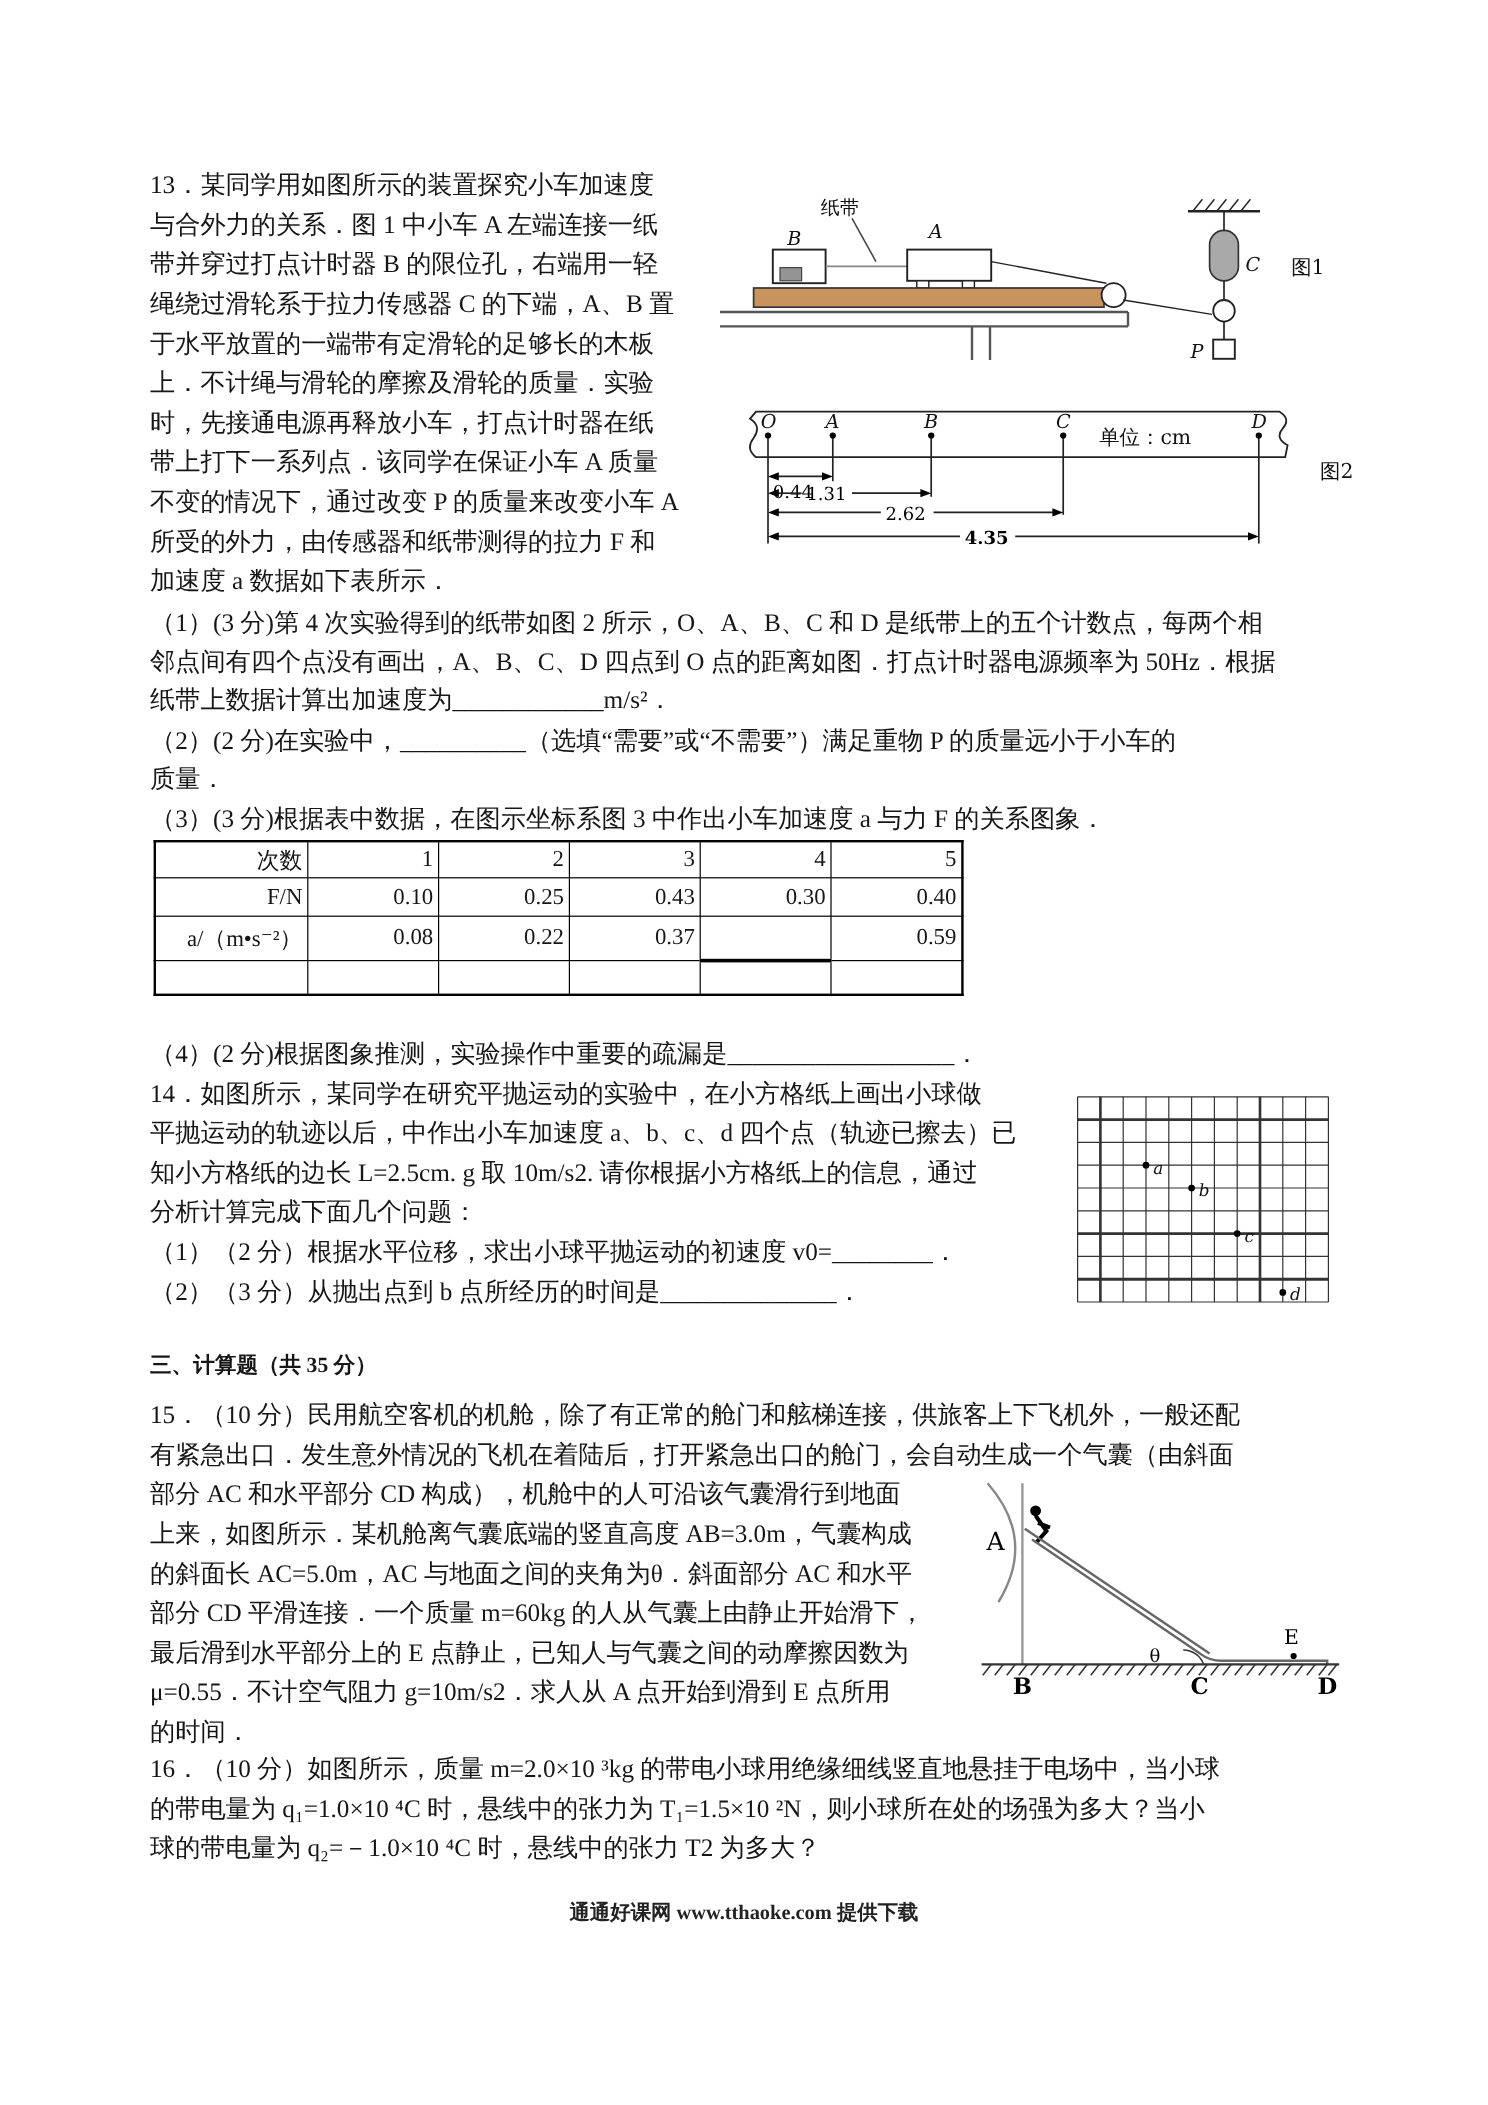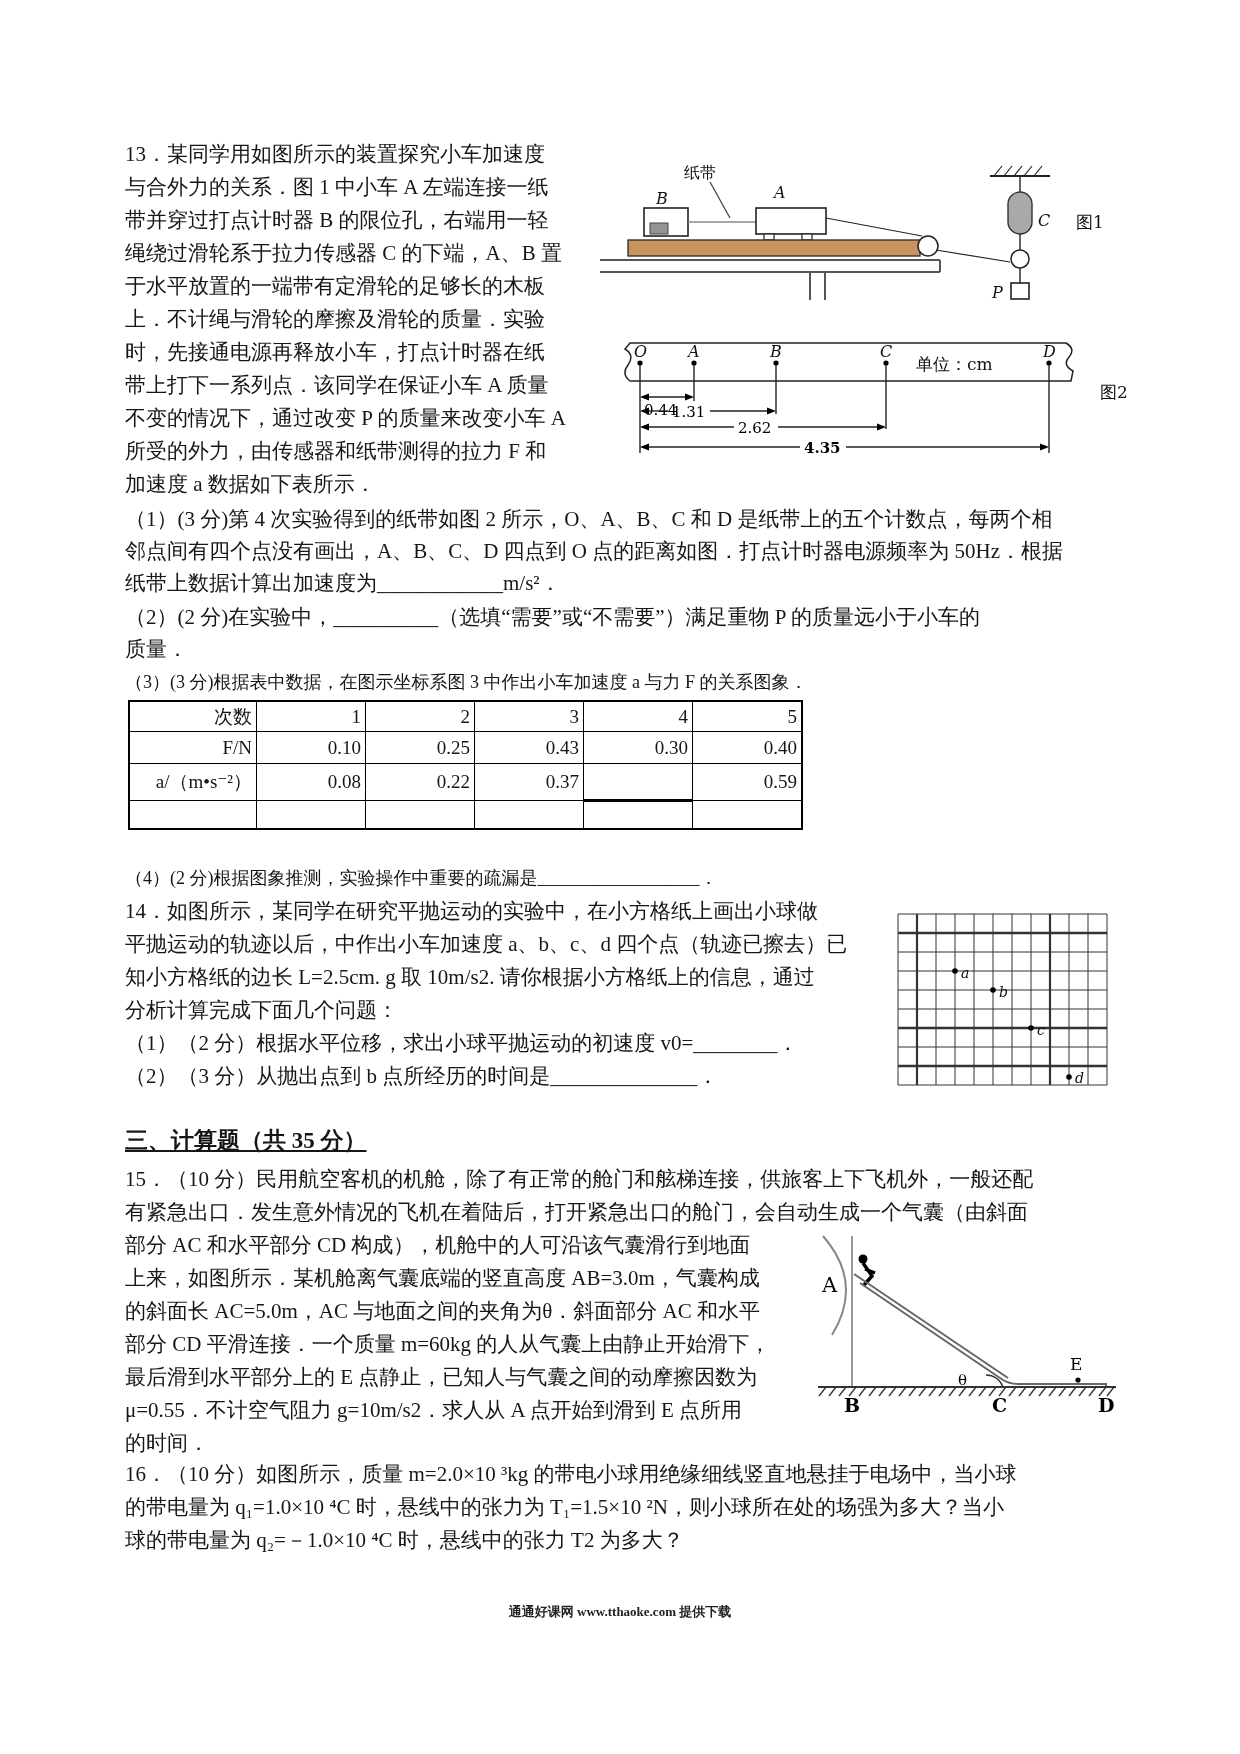--- a/index.html
+++ b/index.html
@@ -2,40 +2,40 @@
 <html><head>
 <meta charset="utf-8">
 <style>
   html,body{margin:0;padding:0;background:#e8e8e8;}
   .page{
     position:relative;width:1240px;height:1754px;background:#ffffff;
     margin:0 auto;overflow:hidden;
     font-family:"Liberation Serif","DejaVu Serif",serif;
     color:#161616;
   }
-  .tline{position:absolute;white-space:nowrap;font-size:18px;line-height:33px;}
+  .tline{position:absolute;white-space:nowrap;font-size:21px;line-height:33px;}
   .block{position:absolute;}
   .block .ln{white-space:nowrap;font-size:21px;height:33px;line-height:33px;}
-  .heading{position:absolute;font-size:23px;font-weight:bold;white-space:nowrap;text-decoration:underline;}
+  .heading{position:absolute;font-size:18px;font-weight:bold;white-space:nowrap;}
   
   table.dtable{position:absolute;left:128px;top:700px;border-collapse:collapse;
     font-size:19px;table-layout:fixed;}
   table.dtable td,table.dtable th{
     border:1.6px solid #000;font-weight:normal;text-align:right;
     padding:1px 4px;vertical-align:middle;overflow:hidden;white-space:nowrap;}
   table.dtable{border:2.5px solid #000;}
   table.dtable .c0{width:118px;}
   table.dtable .c{width:100px;}
   table.dtable tr.r-head td{height:27px;}
   table.dtable tr.r-f td{height:29px;}
   table.dtable tr.r-a td{height:33px;}
   table.dtable tr.r-empty td{height:24px;}
   table.dtable td.fill-blank{border-bottom:3.2px solid #000;}
   .footer{position:absolute;top:1582px;left:0;width:100%;text-align:center;
-    font-size:13px;font-weight:bold;color:#222;margin-top:21px;}
+    font-size:17px;font-weight:bold;color:#222;}
   svg text{font-family:"DejaVu Serif","Liberation Serif",serif;}
   svg .lbl{font-style:italic;font-size:16px;fill:#111;}
   svg .cap{font-style:normal;font-size:17px;fill:#111;}
   svg .cjk{font-size:16px;fill:#111;}
 </style>
 </head>
 <body>
 
 <div class="page">
 

